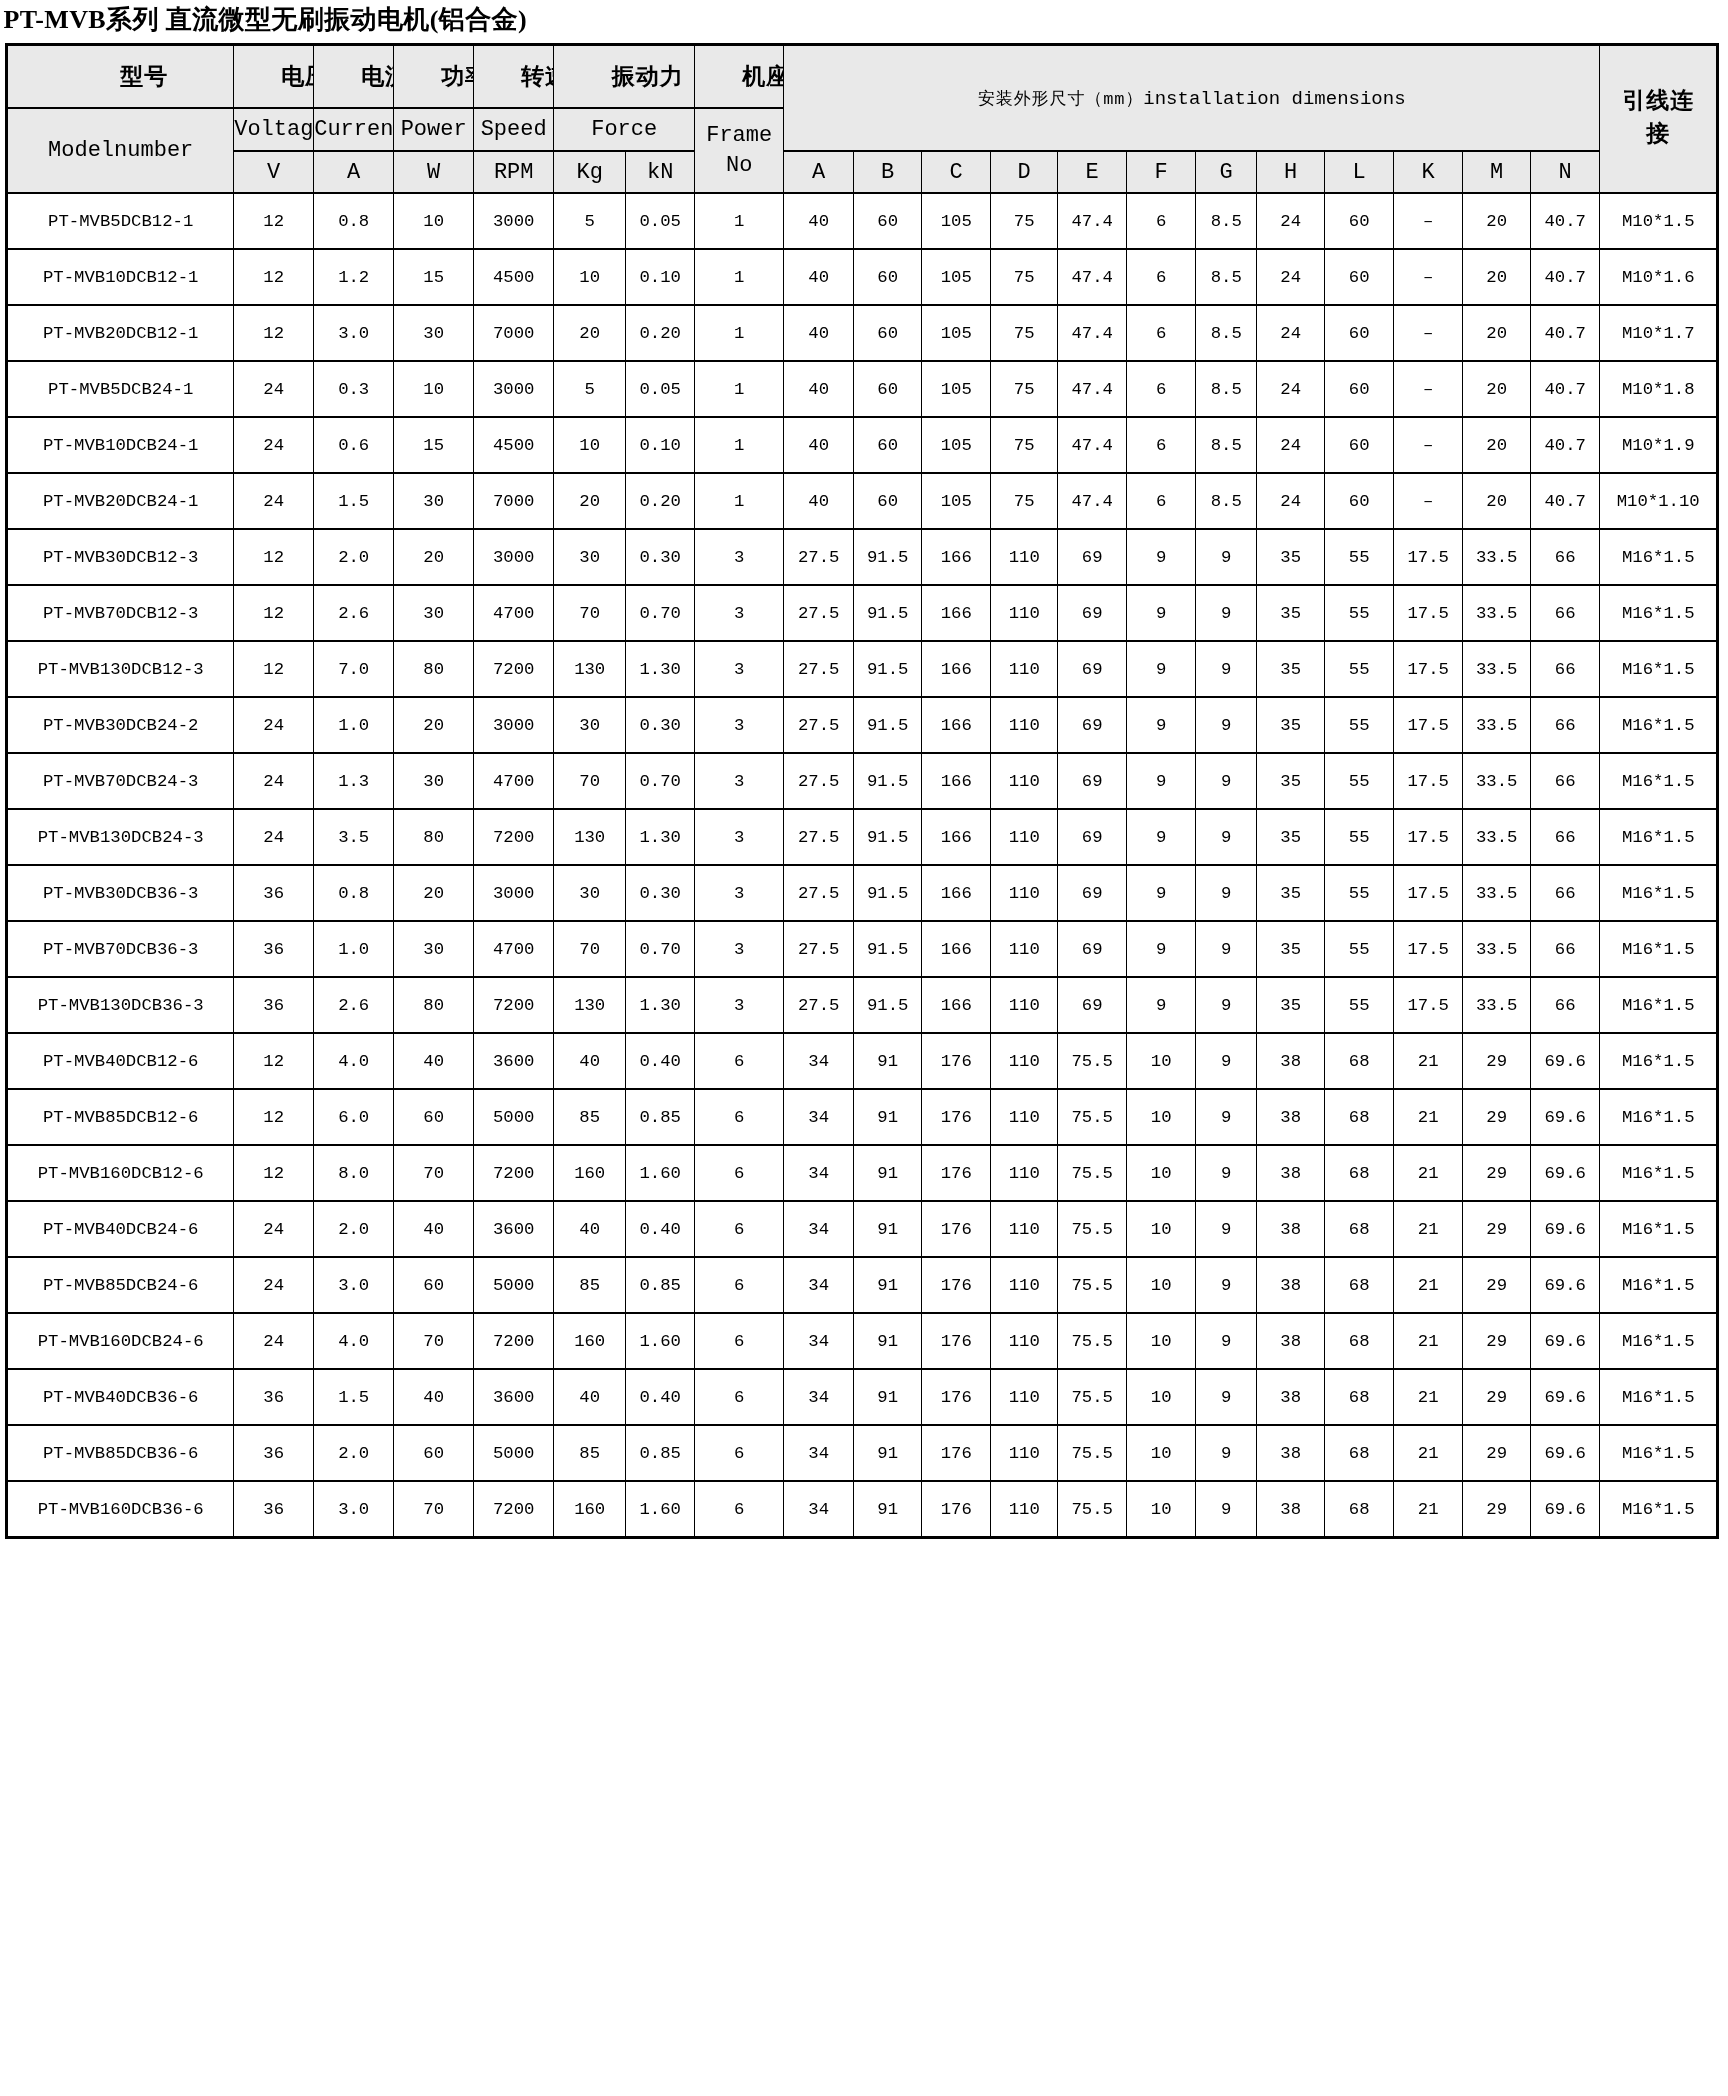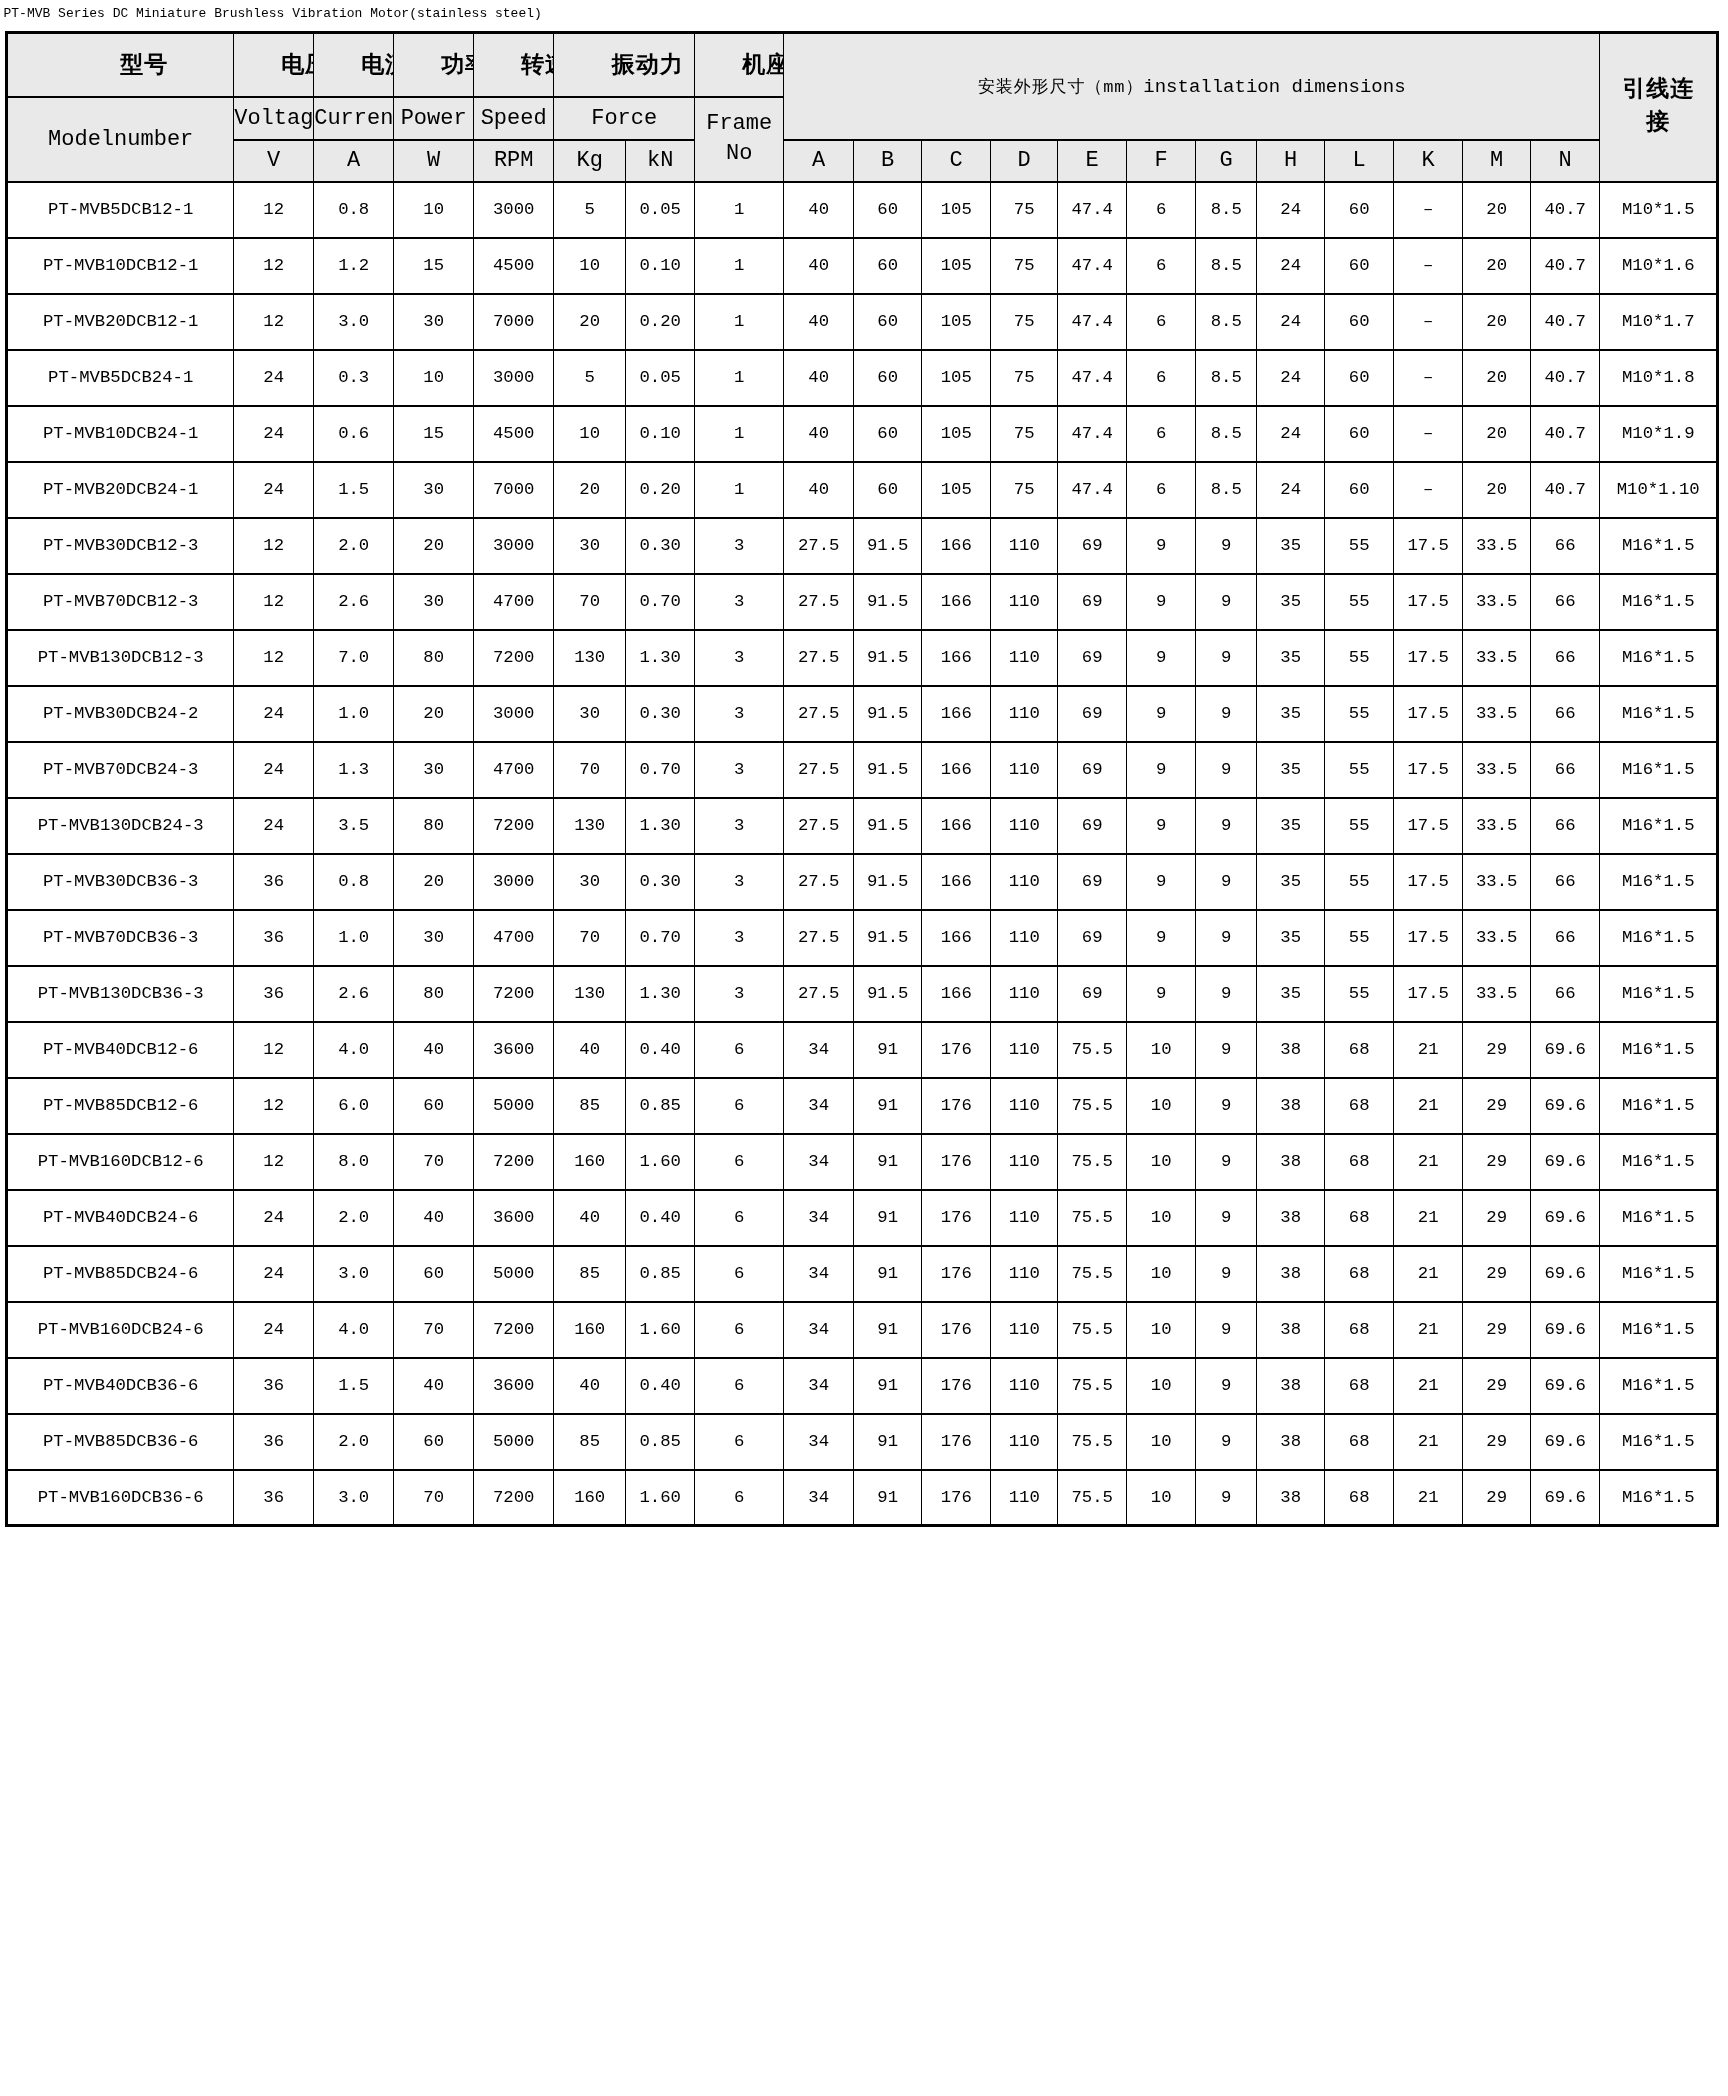--- a/index.html
+++ b/index.html
@@ -83,21 +83,21 @@
     white-space: normal;
     letter-spacing: 0.9px;
   }
   .frame-head span { display: block; line-height: 1.35; }
 </style>
 </head>
 <body>
 
 <div class="page">
 
-  <div class="doc-subtitle">PT-MVB Series  DC Miniature Brushless Vibration Motor(stainless steel)</div>
+  <h1 class="doc-title">PT-MVB系列 直流微型无刷振动电机(铝合金)</h1>
 
   <table class="spec">
     <colgroup>
       <col style="width:227px">
         <col style="width:80px">
         <col style="width:80px">
       <col style="width:80px">
         <col style="width:80px">
         <col style="width:72px">
       <col style="width:69px">

